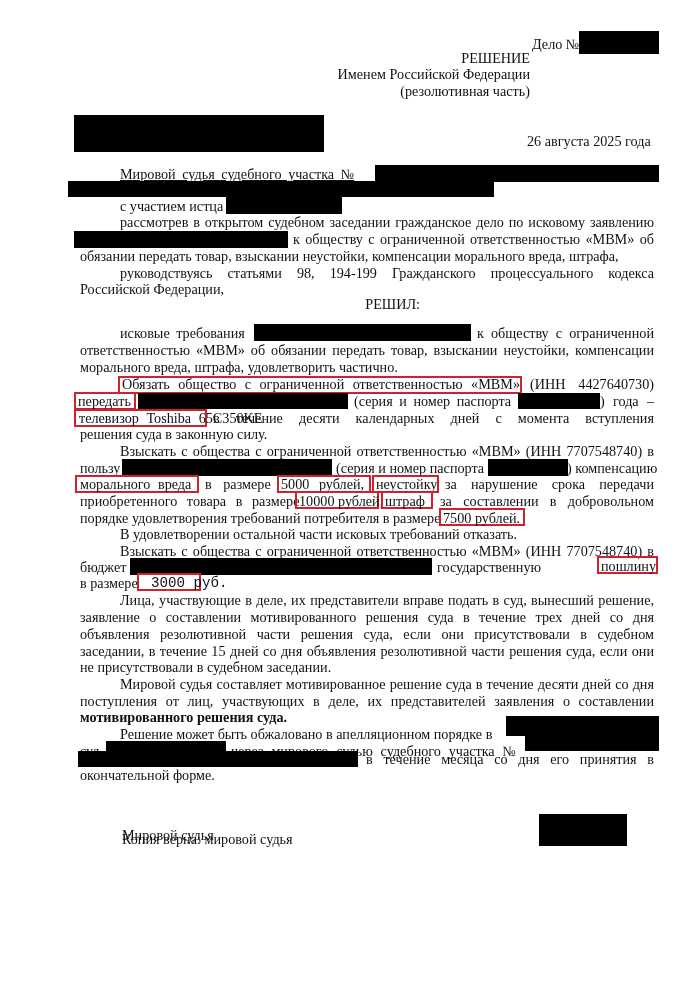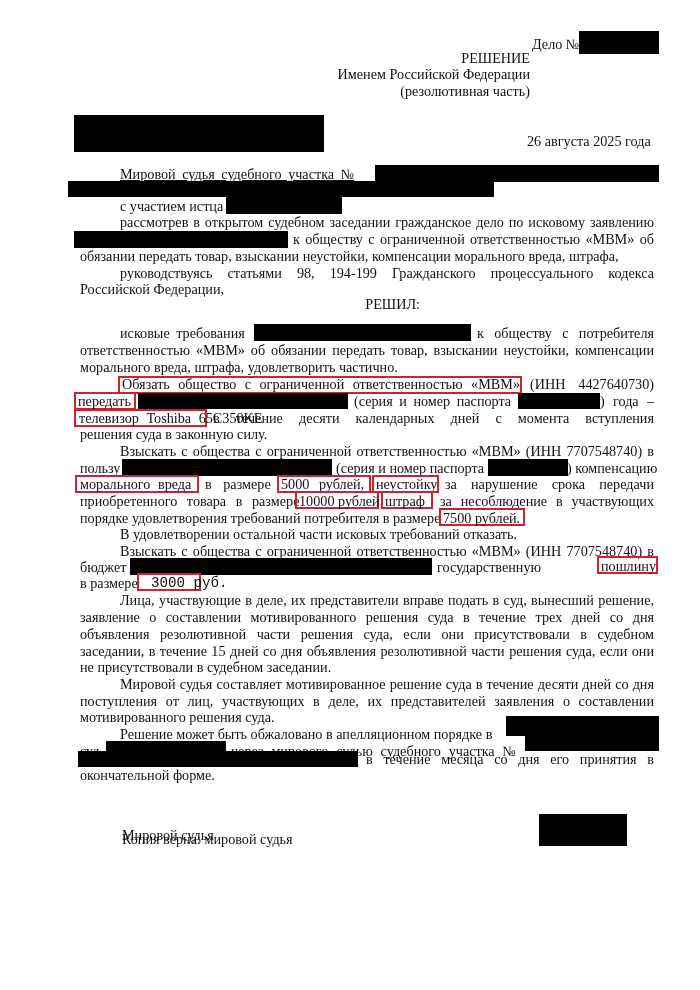--- a/index.html
+++ b/index.html
@@ -33,21 +33,21 @@
 <div class="redact" style="left:74px;top:231px;width:214px;height:17px;"></div>
 <div class="abs" style="left:293px;top:231px;width:361px;text-align:justify;text-align-last:justify;">к обществу с ограниченной ответственностью «МВМ» об</div>
 <div class="abs" style="left:80px;top:248px;">обязании передать товар, взыскании неустойки, компенсации морального вреда, штрафа,</div>
 <div class="abs" style="left:120px;top:265px;width:534px;text-align:justify;text-align-last:justify;">руководствуясь статьями 98, 194-199 Гражданского процессуального кодекса</div>
 <div class="abs" style="left:80px;top:281px;">Российской Федерации,</div>
 
 <div class="abs center" style="left:300px;top:296px;width:120px;">РЕШИЛ:</div>
 
 <div class="abs" style="left:120px;top:325px;word-spacing:3px;">исковые требования</div>
 <div class="redact" style="left:254px;top:324px;width:217px;height:17px;"></div>
-<div class="abs" style="left:477px;top:325px;width:177px;text-align:justify;text-align-last:justify;">к обществу с потребителя</div>
+<div class="abs" style="left:477px;top:325px;width:177px;text-align:justify;text-align-last:justify;">к обществу с ограниченной</div>
 <div class="abs" style="left:80px;top:342px;width:574px;text-align:justify;text-align-last:justify;">ответственностью «МВМ» об обязании передать товар, взыскании неустойки, компенсации</div>
 <div class="abs" style="left:80px;top:359px;">морального вреда, штрафа, удовлетворить частично.</div>
 
 <div class="abs" style="left:118px;top:376px;width:404px;height:15px;border:2px solid #d0222e;box-sizing:border-box;height:18px;"></div>
 <div class="abs" style="left:122px;top:376px;width:398px;text-align:justify;text-align-last:justify;">Обязать общество с ограниченной ответственностью «МВМ»</div>
 <div class="abs" style="left:530px;top:376px;width:124px;text-align:justify;text-align-last:justify;">(ИНН 4427640730)</div>
 
 <div class="abs" style="left:74px;top:392px;width:62px;height:18px;border:2px solid #d0222e;box-sizing:border-box;"></div>
 <div class="abs" style="left:78px;top:393px;">передать</div>
 <div class="redact" style="left:138px;top:393px;width:210px;height:16px;"></div>
@@ -74,21 +74,21 @@
 <div class="abs" style="left:281px;top:476px;word-spacing:6px;">5000 рублей,</div>
 <div class="abs" style="left:372px;top:475px;width:67px;height:18px;border:2px solid #d0222e;box-sizing:border-box;"></div>
 <div class="abs" style="left:376px;top:476px;">неустойку</div>
 <div class="abs" style="left:445px;top:476px;width:209px;text-align:justify;text-align-last:justify;">за нарушение срока передачи</div>
 
 <div class="abs" style="left:80px;top:493px;word-spacing:6px;">приобретенного товара в размере</div>
 <div class="abs" style="left:295px;top:491px;width:84px;height:18px;border:2px solid #d0222e;box-sizing:border-box;"></div>
 <div class="abs" style="left:299px;top:493px;">10000 рублей,</div>
 <div class="abs" style="left:381px;top:491px;width:52px;height:18px;border:2px solid #d0222e;box-sizing:border-box;"></div>
 <div class="abs" style="left:385px;top:493px;">штраф</div>
-<div class="abs" style="left:440px;top:493px;width:214px;text-align:justify;text-align-last:justify;">за несоблюдение в участвующих</div>
+<div class="abs" style="left:440px;top:493px;width:214px;text-align:justify;text-align-last:justify;">за составлении в добровольном</div>
 
 <div class="abs" style="left:80px;top:510px;">порядке удовлетворения требований потребителя в размере</div>
 <div class="abs" style="left:439px;top:508px;width:86px;height:18px;border:2px solid #d0222e;box-sizing:border-box;"></div>
 <div class="abs" style="left:443px;top:510px;">7500 рублей.</div>
 
 <div class="abs" style="left:120px;top:526px;">В удовлетворении остальной части исковых требований отказать.</div>
 
 <div class="abs" style="left:120px;top:543px;width:534px;text-align:justify;text-align-last:justify;">Взыскать с общества с ограниченной ответственностью «МВМ» (ИНН 7707548740) в</div>
 <div class="abs" style="left:80px;top:559px;">бюджет</div>
 <div class="redact" style="left:130px;top:558px;width:302px;height:17px;"></div>
@@ -101,21 +101,21 @@
 <div class="abs" style="left:151px;top:575px;font-family:Liberation Mono, monospace;">3000 руб.</div>
 
 <div class="abs" style="left:120px;top:592px;width:534px;text-align:justify;text-align-last:justify;">Лица, участвующие в деле, их представители вправе подать в суд, вынесший решение,</div>
 <div class="abs" style="left:80px;top:609px;width:574px;text-align:justify;text-align-last:justify;">заявление о составлении мотивированного решения суда в течение трех дней со дня</div>
 <div class="abs" style="left:80px;top:626px;width:574px;text-align:justify;text-align-last:justify;">объявления резолютивной части решения суда, если они присутствовали в судебном</div>
 <div class="abs" style="left:80px;top:643px;width:574px;text-align:justify;text-align-last:justify;">заседании, в течение 15 дней со дня объявления резолютивной части решения суда, если они</div>
 <div class="abs" style="left:80px;top:659px;">не присутствовали в судебном заседании.</div>
 
 <div class="abs" style="left:120px;top:676px;width:534px;text-align:justify;text-align-last:justify;">Мировой судья составляет мотивированное решение суда в течение десяти дней со дня</div>
 <div class="abs" style="left:80px;top:693px;width:574px;text-align:justify;text-align-last:justify;">поступления от лиц, участвующих в деле, их представителей заявления о составлении</div>
-<div class="abs" style="left:80px;top:709px;">мотивированного решения суда.</div>
+<div class="abs" style="left:80px;top:709px;font-weight:bold;">мотивированного решения суда.</div>
 
 <div class="abs" style="left:120px;top:726px;">Решение может быть обжаловано в апелляционном порядке в</div>
 <div class="redact" style="left:506px;top:716px;width:153px;height:20px;"></div>
 <div class="abs" style="left:80px;top:743px;">суд</div>
 <div class="redact" style="left:106px;top:741px;width:120px;height:17px;"></div>
 <div class="abs" style="left:231px;top:743px;width:285px;text-align:justify;text-align-last:justify;">через мирового судью судебного участка №</div>
 <div class="redact" style="left:525px;top:735px;width:134px;height:16px;"></div>
 <div class="redact" style="left:78px;top:751px;width:280px;height:16px;"></div>
 <div class="abs" style="left:366px;top:751px;width:288px;text-align:justify;text-align-last:justify;">в течение месяца со дня его принятия в</div>
 <div class="abs" style="left:80px;top:767px;">окончательной форме.</div>

